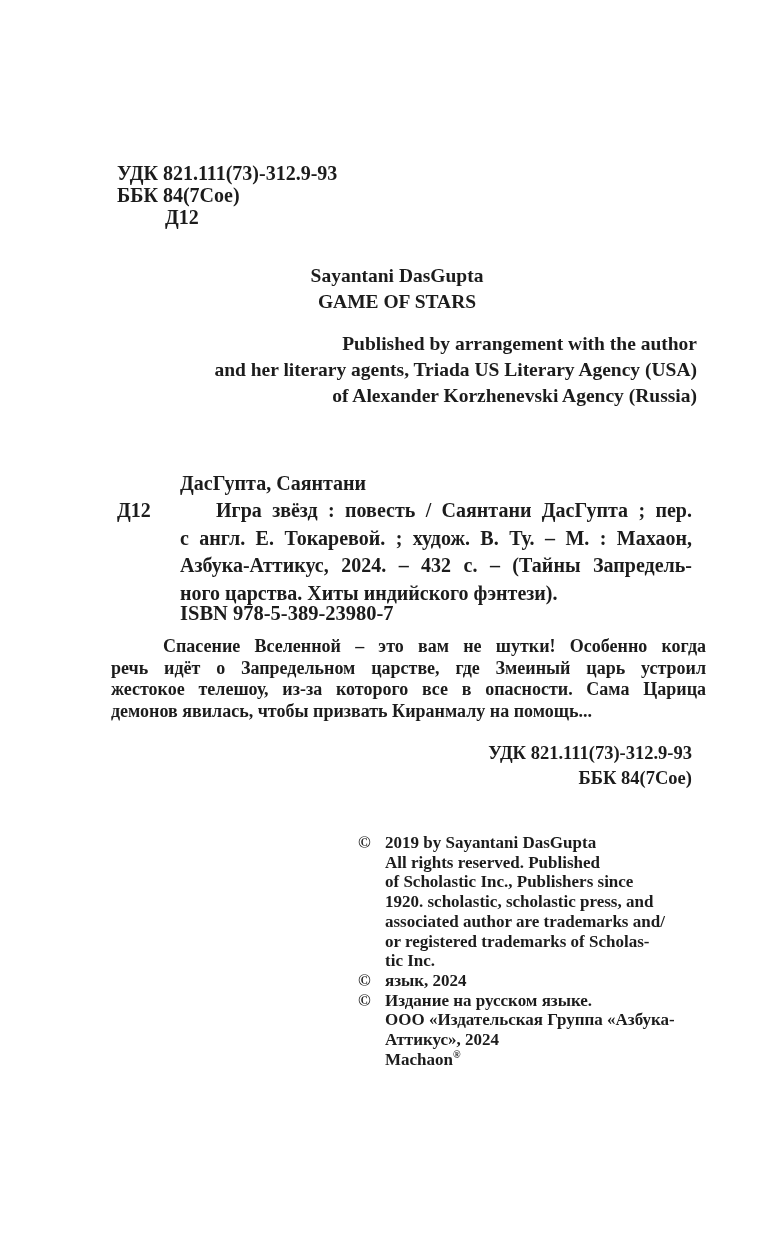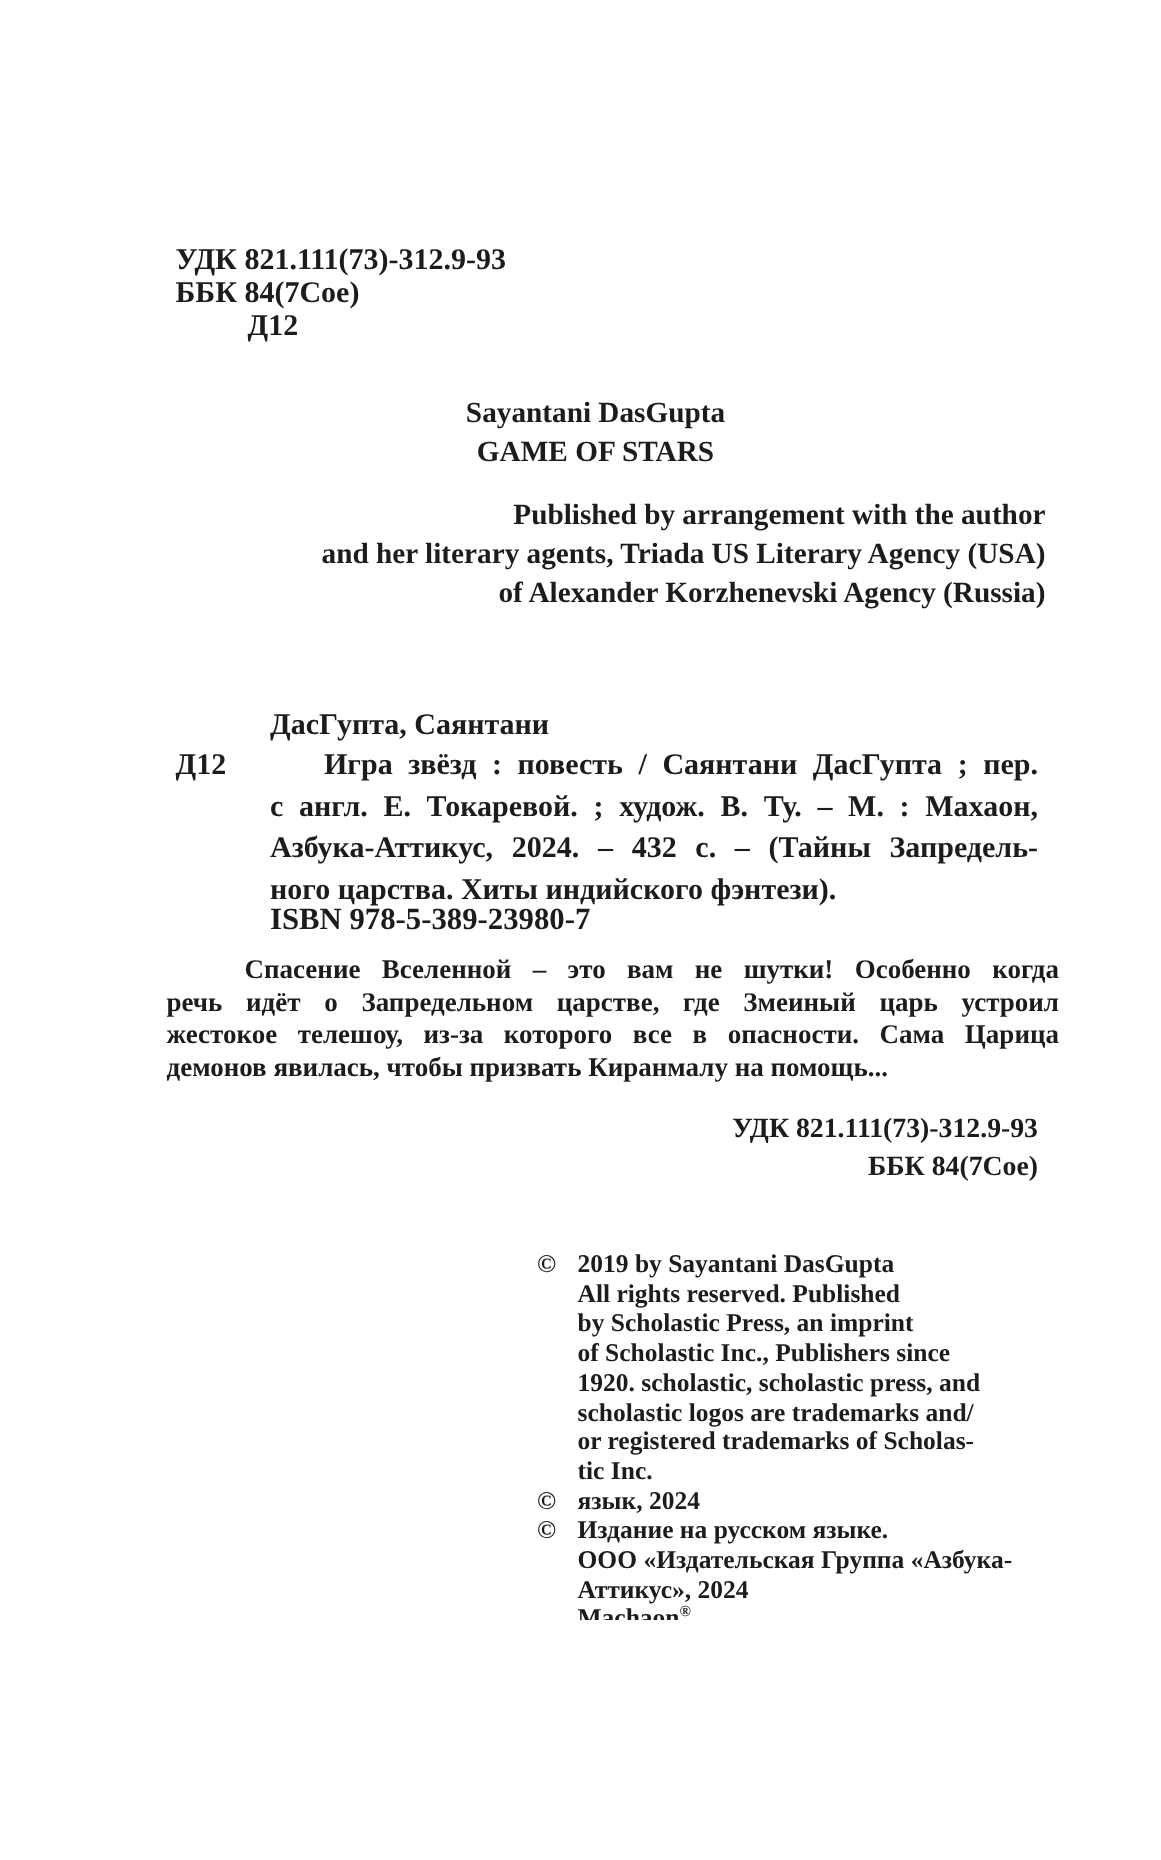--- a/index.html
+++ b/index.html
@@ -140,24 +140,23 @@
     <div>УДК 821.111(73)-312.9-93</div>
     <div>ББК 84(7Сое)</div>
   </div>
 
   <div class="block copyright">
 
     <div class="citem">
       <span class="csym">©</span>
       <div>2019 by Sayantani DasGupta</div>
       <div>All rights reserved. Published</div>
-      <div>by Scholastic Press, an imprint</div>
       <div>of Scholastic Inc., Publishers since</div>
       <div>1920. scholastic, scholastic press, and</div>
-      <div>scholastic logos are trademarks and/</div>
+      <div>associated author are trademarks and/</div>
       <div>or registered trademarks of Scholas-</div>
       <div>tic Inc.</div>
     </div>
 
     <div class="citem">
       <span class="csym">©</span>
       <div>язык, 2024</div>
     </div>
 
     <div class="citem">

